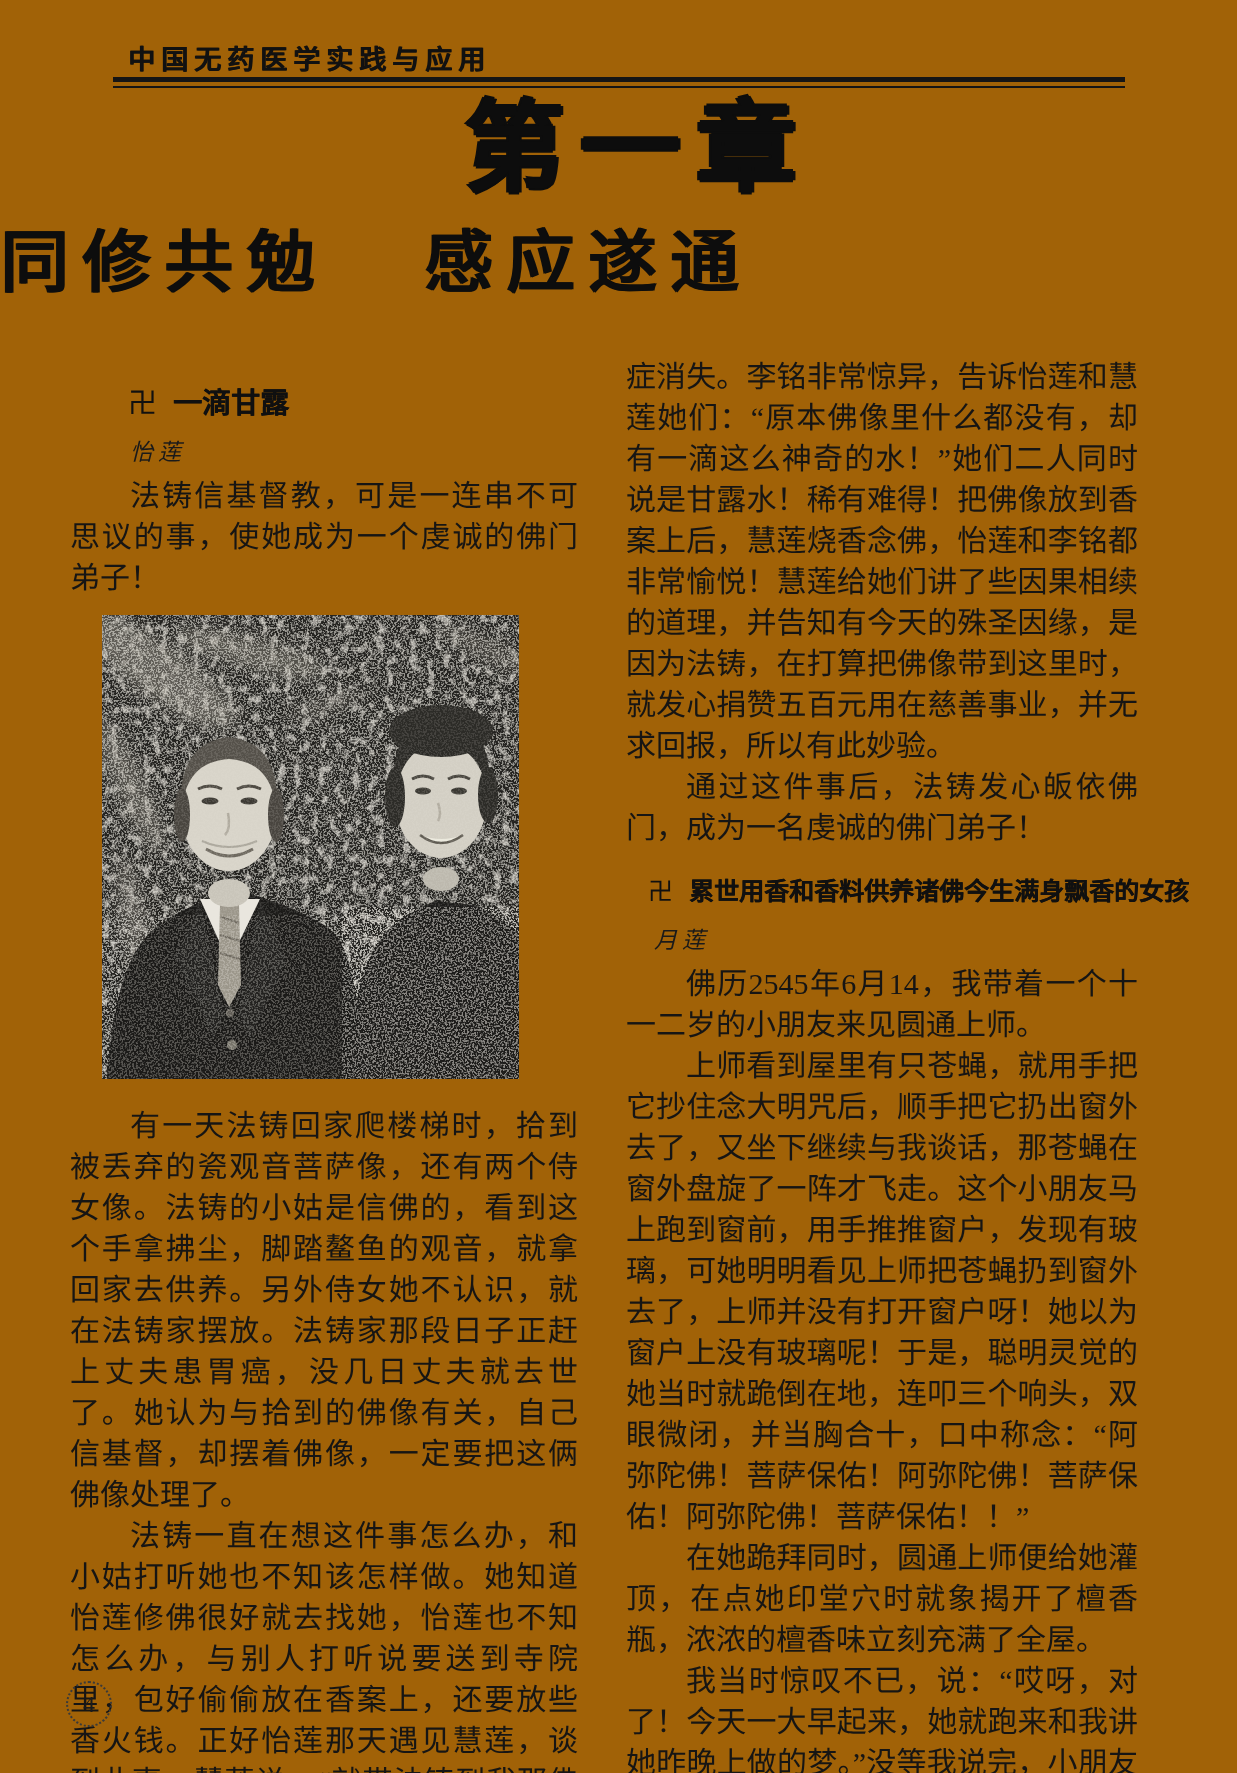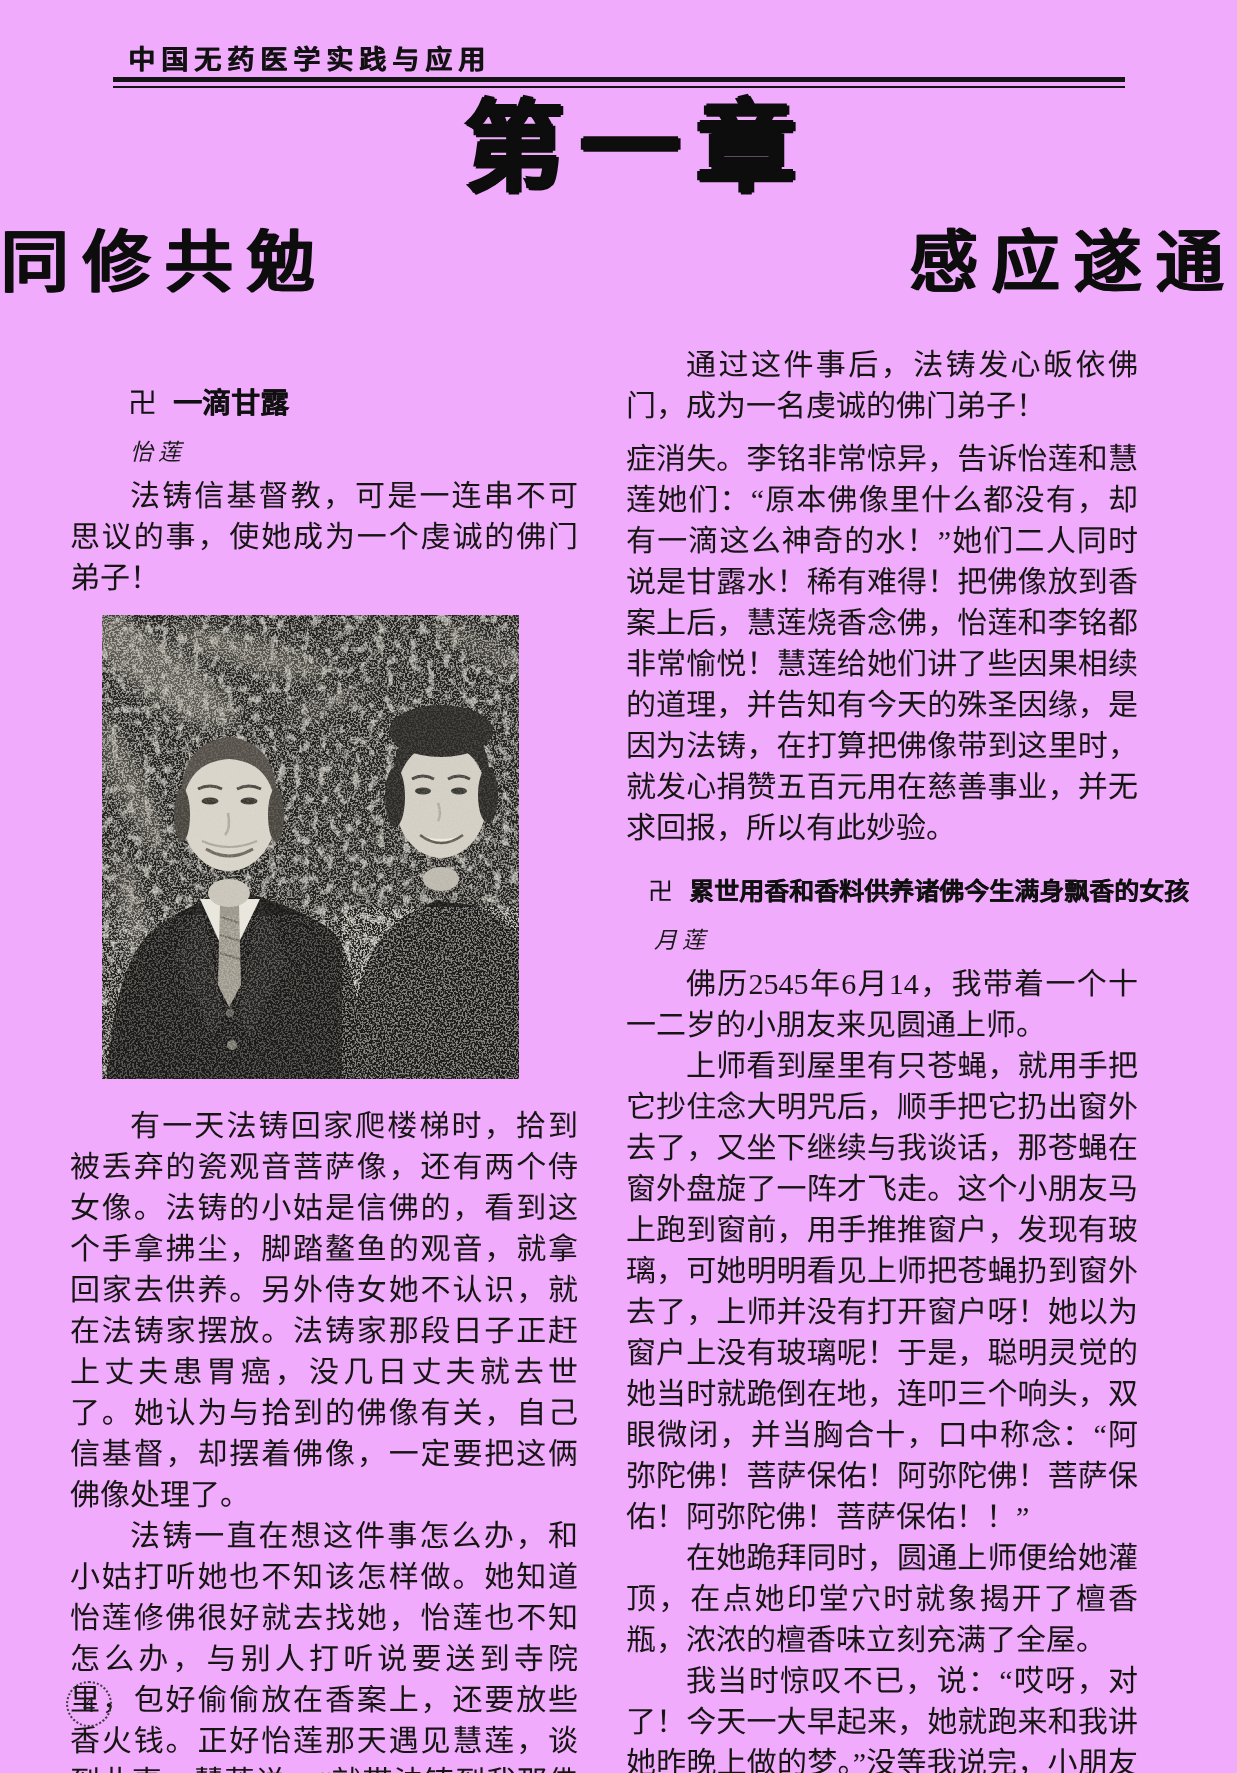--- a/index.html
+++ b/index.html
@@ -1,20 +1,20 @@
 <!DOCTYPE html>
 <html lang="zh-CN"><head>
 <meta charset="utf-8">
 <style>
   html,body { margin:0; padding:0; background:#888; }
   .page {
     position:relative;
     width:1237px; height:1773px;
     margin:0 auto;
-    background:#f0abfc;
+    background:#a16207;
     font-family:"Liberation Serif", serif;
     color:#151413;
     overflow:hidden;
   }
 
   
   .running-header {
     position:absolute; left:128px; top:38px;
     font-family:"Liberation Sans", sans-serif;
     font-weight:700; font-size:27px; letter-spacing:6px;
@@ -29,21 +29,21 @@
   .chapter-head { position:absolute; left:0; right:0; top:96px; text-align:center; }
   .chapter-number {
     font-family:"Liberation Sans", sans-serif;
     font-size:100px; font-weight:900; letter-spacing:16px;
     color:#0d0d0d; line-height:1.05;
     text-shadow:2.5px 0 0 #0d0d0d, -2.5px 0 0 #0d0d0d, 0 2px 0 #0d0d0d, 0 -2px 0 #0d0d0d;
     padding-left:40px;
   }
   .chapter-title {
     margin-top:6px;
-    display:flex; justify-content:space-between; gap:96px;
+    display:flex; justify-content:flex-start; gap:96px;
     font-size:68px; font-weight:900; letter-spacing:14px;
     color:#0d0d0d;
     text-shadow:1.6px 0 0 #0d0d0d;
   }
 
   
   .columns {
     position:absolute; top:344px; left:70px; width:1068px;
     display:flex; gap:48px;
   }
@@ -190,22 +190,22 @@
           </g>
         </svg>
       </div>
 
       <p class="para indent">有一天法铸回家爬楼梯时，拾到被丢弃的瓷观音菩萨像，还有两个侍女像。法铸的小姑是信佛的，看到这个手拿拂尘，脚踏鳌鱼的观音，就拿回家去供养。另外侍女她不认识，就在法铸家摆放。法铸家那段日子正赶上丈夫患胃癌，没几日丈夫就去世了。她认为与拾到的佛像有关，自己信基督，却摆着佛像，一定要把这俩佛像处理了。</p>
       <p class="para indent">法铸一直在想这件事怎么办，和小姑打听她也不知该怎样做。她知道怡莲修佛很好就去找她，怡莲也不知怎么办，与别人打听说要送到寺院里，包好偷偷放在香案上，还要放些香火钱。正好怡莲那天遇见慧莲，谈到此事，慧莲说：“就带法铸到我那佛堂吧，我通过三宝力和师父的力量为她祈福！”</p>
 
     </div>
 
     <div class="col col-right">
+      <p class="para lead">症消失。李铭非常惊异，告诉怡莲和慧莲她们：“原本佛像里什么都没有，却有一滴这么神奇的水！”她们二人同时说是甘露水！稀有难得！把佛像放到香案上后，慧莲烧香念佛，怡莲和李铭都非常愉悦！慧莲给她们讲了些因果相续的道理，并告知有今天的殊圣因缘，是因为法铸，在打算把佛像带到这里时，就发心捐赞五百元用在慈善事业，并无求回报，所以有此妙验。</p>
       <p class="para indent">通过这件事后，法铸发心皈依佛门，成为一名虔诚的佛门弟子！</p>
-      <p class="para lead">症消失。李铭非常惊异，告诉怡莲和慧莲她们：“原本佛像里什么都没有，却有一滴这么神奇的水！”她们二人同时说是甘露水！稀有难得！把佛像放到香案上后，慧莲烧香念佛，怡莲和李铭都非常愉悦！慧莲给她们讲了些因果相续的道理，并告知有今天的殊圣因缘，是因为法铸，在打算把佛像带到这里时，就发心捐赞五百元用在慈善事业，并无求回报，所以有此妙验。</p>
 
       <div class="section-head section-head-long">
         <span class="swastika">卍</span><span>累世用香和香料供养诸佛今生满身飘香的女孩</span>
       </div>
       <div class="author">月莲</div>
 
       <p class="para indent">佛历2545年6月14，我带着一个十一二岁的小朋友来见圆通上师。</p>
       <p class="para indent">上师看到屋里有只苍蝇，就用手把它抄住念大明咒后，顺手把它扔出窗外去了，又坐下继续与我谈话，那苍蝇在窗外盘旋了一阵才飞走。这个小朋友马上跑到窗前，用手推推窗户，发现有玻璃，可她明明看见上师把苍蝇扔到窗外去了，上师并没有打开窗户呀！她以为窗户上没有玻璃呢！于是，聪明灵觉的她当时就跪倒在地，连叩三个响头，双眼微闭，并当胸合十，口中称念：“阿弥陀佛！菩萨保佑！阿弥陀佛！菩萨保佑！阿弥陀佛！菩萨保佑！！”</p>
       <p class="para indent">在她跪拜同时，圆通上师便给她灌顶，在点她印堂穴时就象揭开了檀香瓶，浓浓的檀香味立刻充满了全屋。</p>
       <p class="para indent">我当时惊叹不已，说：“哎呀，对了！今天一大早起来，她就跑来和我讲她昨晚上做的梦。”没等我说完，小朋友抢上话头接着说：“我昨天梦见一个老奶奶告诉我，说我今天与佛结缘，能拜大菩萨为师，老奶奶好象怕我忘了似的连说两三遍呢！还说这个师父是骑马来的，能降龙伏虎。我和月姨（指我）学完梦，她很高兴地样子就说带我来见您，在路上月姨告诉我，说您姓马还属虎。师父，您收我当您徒弟吧！”</p>

